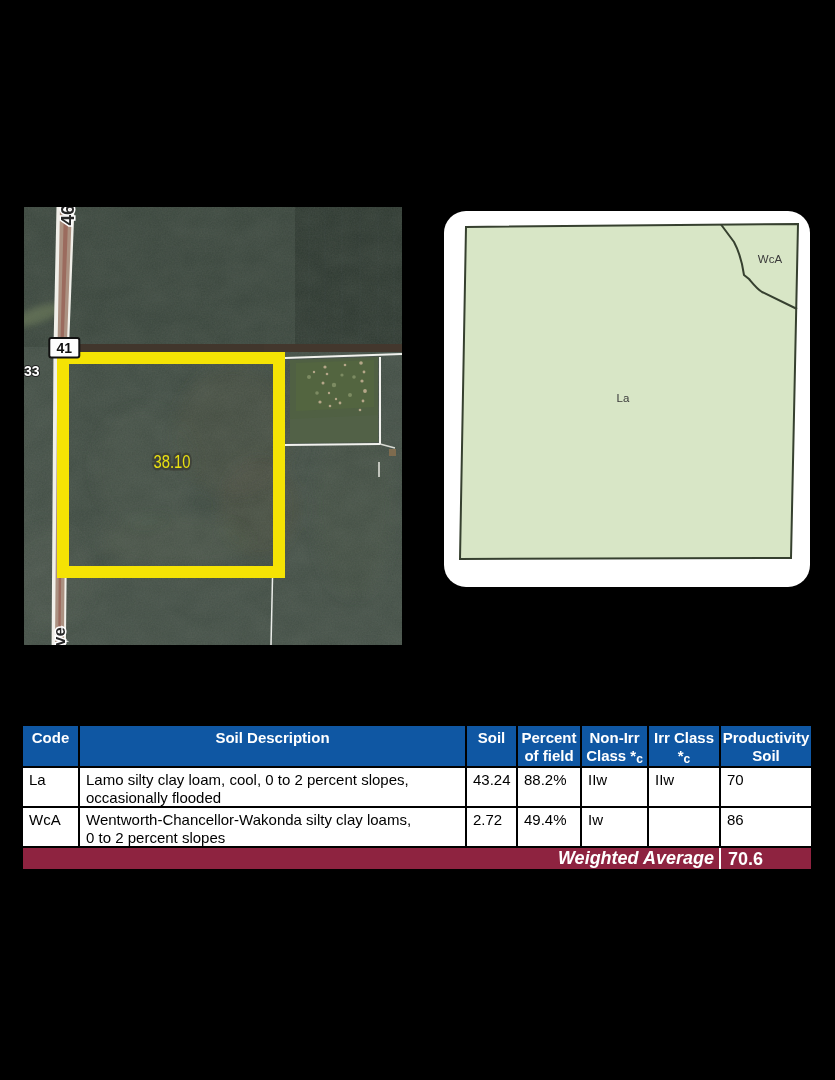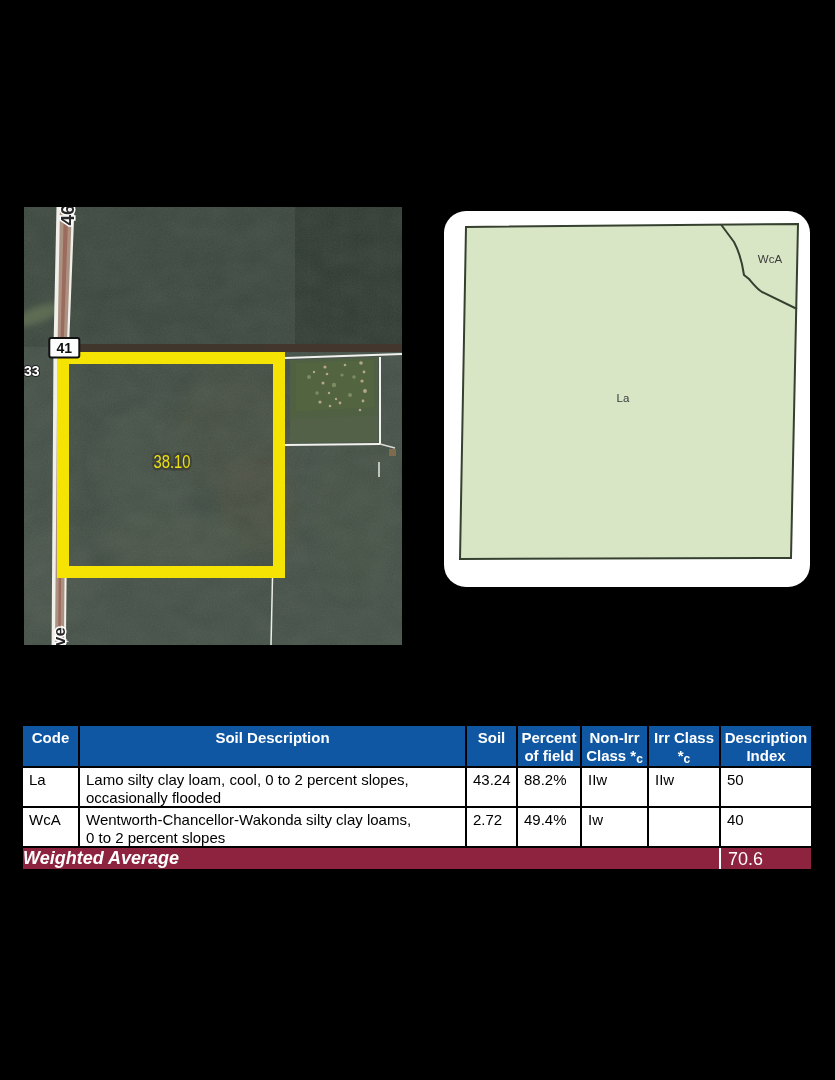--- a/index.html
+++ b/index.html
@@ -161,42 +161,42 @@
   </colgroup>
 
   <tbody>
         <tr style="height:40px;">
     <th>Code</th>
     <th>Soil Description</th>
     <th>Soil</th>
     <th>Percent of&nbsp;field</th>
     <th>Non-Irr Class&nbsp;*<span style="font-size:12px;position:relative;top:2px">c</span></th>
     <th>Irr Class *<span style="font-size:12px;position:relative;top:2px">c</span></th>
-    <th>Description Index</th>
+    <th>Productivity Soil</th>
   </tr>
 
   <tr style="height:40px;">
     <td class="pl">La</td>
     <td class="pl">Lamo silty clay loam, cool, 0 to 2 percent slopes,<br>occasionally flooded</td>
     <td class="pl">43.24</td>
     <td class="pl">88.2%</td>
     <td class="pl">IIw</td>
     <td class="pl">IIw</td>
-    <td class="pl">50</td>
+    <td class="pl">70</td>
   </tr>
 
   <tr style="height:40px;">
     <td class="pl">WcA</td>
     <td class="pl">Wentworth-Chancellor-Wakonda silty clay loams,<br>0 to 2 percent slopes</td>
     <td class="pl">2.72</td>
     <td class="pl">49.4%</td>
     <td class="pl">Iw</td>
     <td class="pl"></td>
-    <td class="pl">40</td>
+    <td class="pl">86</td>
   </tr>
 
   <tr style="height:21px;">
-    <td colspan="6" style="background:#8e2340;color:#fff;font-weight:bold;font-style:italic;font-size:18px;padding:0 5px 0 0;vertical-align:middle;border-right:2px solid #fff;">Weighted Average</td>
-    <td style="background:#8e2340;color:#fff;font-weight:normal;font-size:18px;padding-left:7px;vertical-align:middle;">70.6</td>
+    <td colspan="6" style="background:#8e2340;color:#fff;font-weight:bold;font-style:italic;font-size:18px;text-align:right;padding:0 5px 0 0;vertical-align:middle;border-right:2px solid #fff;">Weighted Average</td>
+    <td style="background:#8e2340;color:#fff;font-weight:bold;font-size:18px;padding-left:7px;vertical-align:middle;">70.6</td>
   </tr>
 </tbody>
     </table>
 </div>
 
 </body></html>

